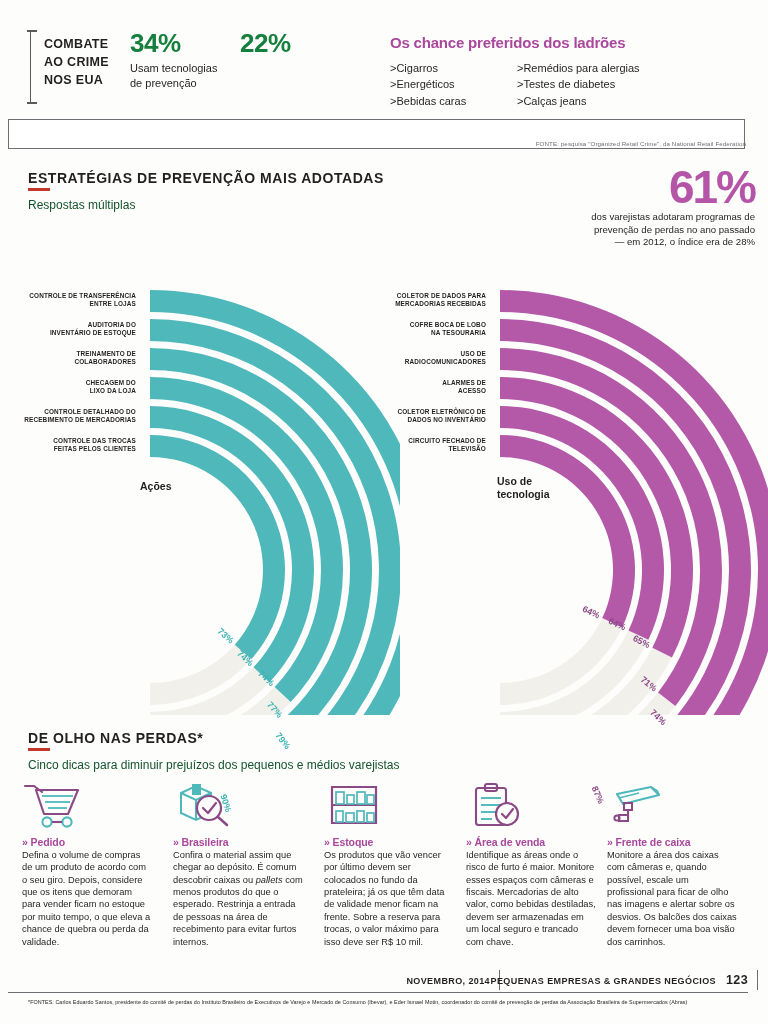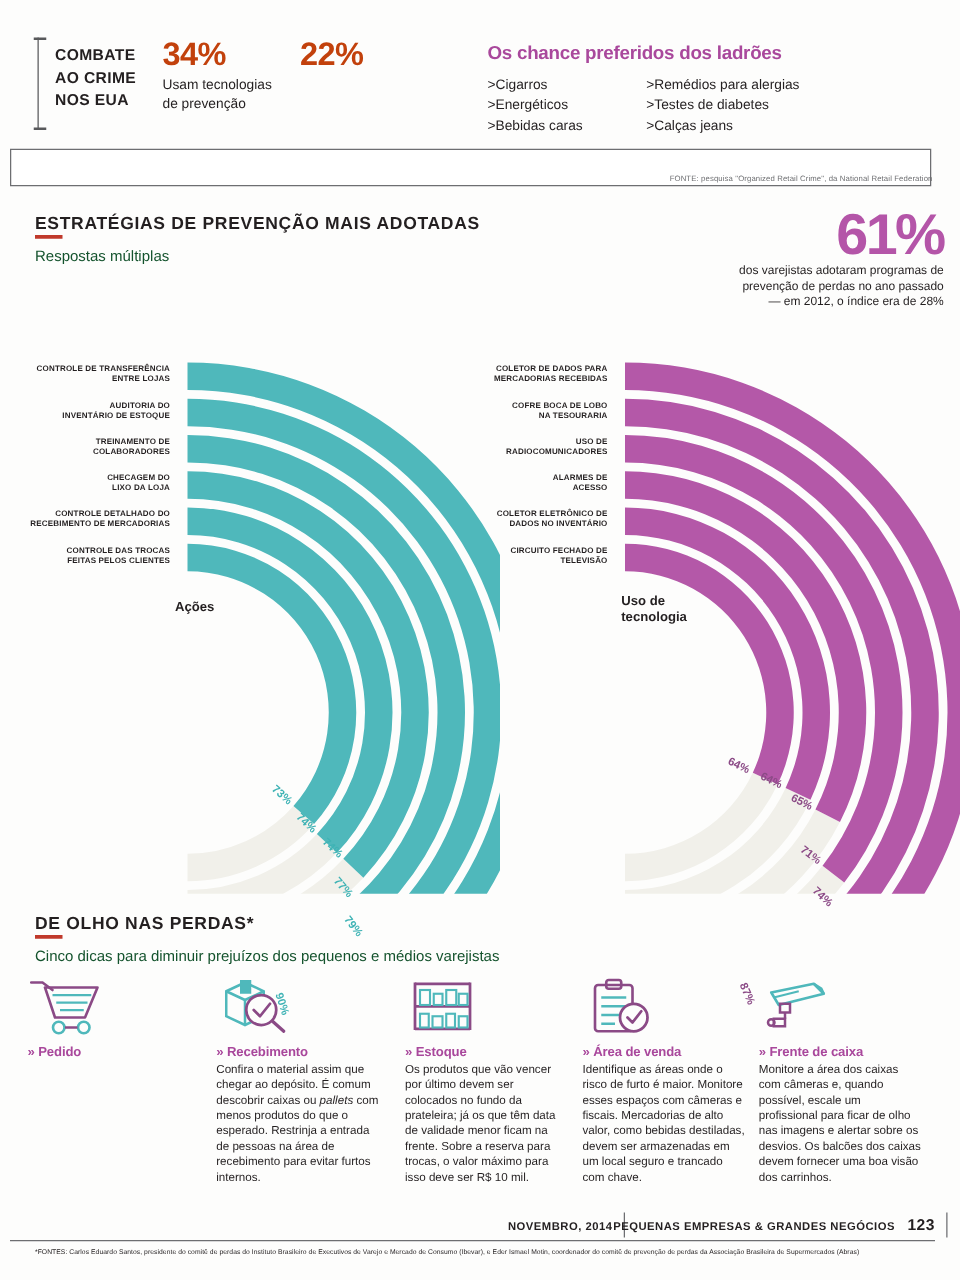--- a/index.html
+++ b/index.html
@@ -23,21 +23,21 @@
     content:"";position:absolute;left:-4px;width:10px;height:1.6px;background:#58595b;
   }
   .bracket:before{top:0;}
   .bracket:after{bottom:0;}
   .combate{
     position:absolute;left:44px;top:14px;width:95px;
     font-weight:bold;font-size:12.5px;line-height:1.42;letter-spacing:.3px;color:#231f20;
   }
   .stat{position:absolute;top:8px;}
   .stat .big{
-    font-weight:bold;font-size:26px;line-height:1;color:#c2410c;letter-spacing:-.5px;
+    font-weight:bold;font-size:26px;line-height:1;color:#15803d;letter-spacing:-.5px;
   }
   .stat .cap{
     margin-top:5px;font-size:11px;line-height:1.34;color:#231f20;width:120px;
   }
   #stat34{left:130px;}
   #stat22{left:240px;}
 
   .itens-title{
     position:absolute;left:390px;top:12px;
     font-weight:bold;font-size:15px;color:#a9489c;letter-spacing:-.2px;
@@ -328,35 +328,36 @@
           <path d="M14 8 L56 8 L46 32 L22 32 Z" fill="none" stroke="#8b4a86" stroke-width="2.1" stroke-linejoin="round"></path>
           <line x1="20" y1="14" x2="51" y2="14" stroke="#4fb8bb" stroke-width="1.8"></line>
           <line x1="23" y1="20" x2="48" y2="20" stroke="#4fb8bb" stroke-width="1.8"></line>
           <line x1="26" y1="26" x2="45" y2="26" stroke="#4fb8bb" stroke-width="1.8"></line>
           <circle cx="25" cy="40" r="4.6" fill="none" stroke="#4fb8bb" stroke-width="2.1"></circle>
           <circle cx="45" cy="40" r="4.6" fill="none" stroke="#4fb8bb" stroke-width="2.1"></circle>
           <line x1="30" y1="40" x2="40" y2="40" stroke="#8b4a86" stroke-width="2.1"></line>
         </svg>
       </span>
       <div class="ttl">» Pedido</div>
+      <div class="body">Defina o volume de compras de um produto de acordo com o seu giro. Depois, considere que os itens que demoram para vender ficam no estoque por muito tempo, o que eleva a chance de quebra ou perda da validade.</div>
     </div>
 
     <div class="tip" id="tip1">
       <span class="ico">
         <svg width="62" height="46" viewBox="0 0 62 46">
           <path d="M8 11 L23 4 L38 11 L38 31 L23 38 L8 31 Z" fill="none" stroke="#4fb8bb" stroke-width="2"></path>
           <path d="M8 11 L23 18 L38 11" fill="none" stroke="#4fb8bb" stroke-width="2"></path>
           <line x1="23" y1="18" x2="23" y2="38" stroke="#4fb8bb" stroke-width="2"></line>
           <rect x="19" y="2" width="9" height="11" fill="#4fb8bb"></rect>
           <circle cx="36" cy="26" r="12" fill="#fdfdfc" stroke="#8b4a86" stroke-width="2.2"></circle>
           <path d="M30 26 L35 31 L43 21" fill="none" stroke="#8b4a86" stroke-width="2.2" stroke-linecap="round" stroke-linejoin="round"></path>
           <line x1="45" y1="35" x2="54" y2="43" stroke="#8b4a86" stroke-width="2.6" stroke-linecap="round"></line>
         </svg>
       </span>
-      <div class="ttl">» Recebimento</div>
+      <div class="ttl">» Brasileira</div>
       <div class="body">
         <span>Confira o material assim que chegar ao depósito. É comum descobrir caixas ou <i>pallets</i> com menos produtos do que o esperado. Restrinja a entrada de pessoas na área de recebimento para evitar furtos internos.</span>
       </div>
     </div>
 
     <div class="tip" id="tip2">
       <span class="ico">
         <svg width="62" height="46" viewBox="0 0 62 46">
           <line x1="8" y1="4" x2="8" y2="42" stroke="#8b4a86" stroke-width="2.2"></line>
           <line x1="52" y1="4" x2="52" y2="42" stroke="#8b4a86" stroke-width="2.2"></line>

